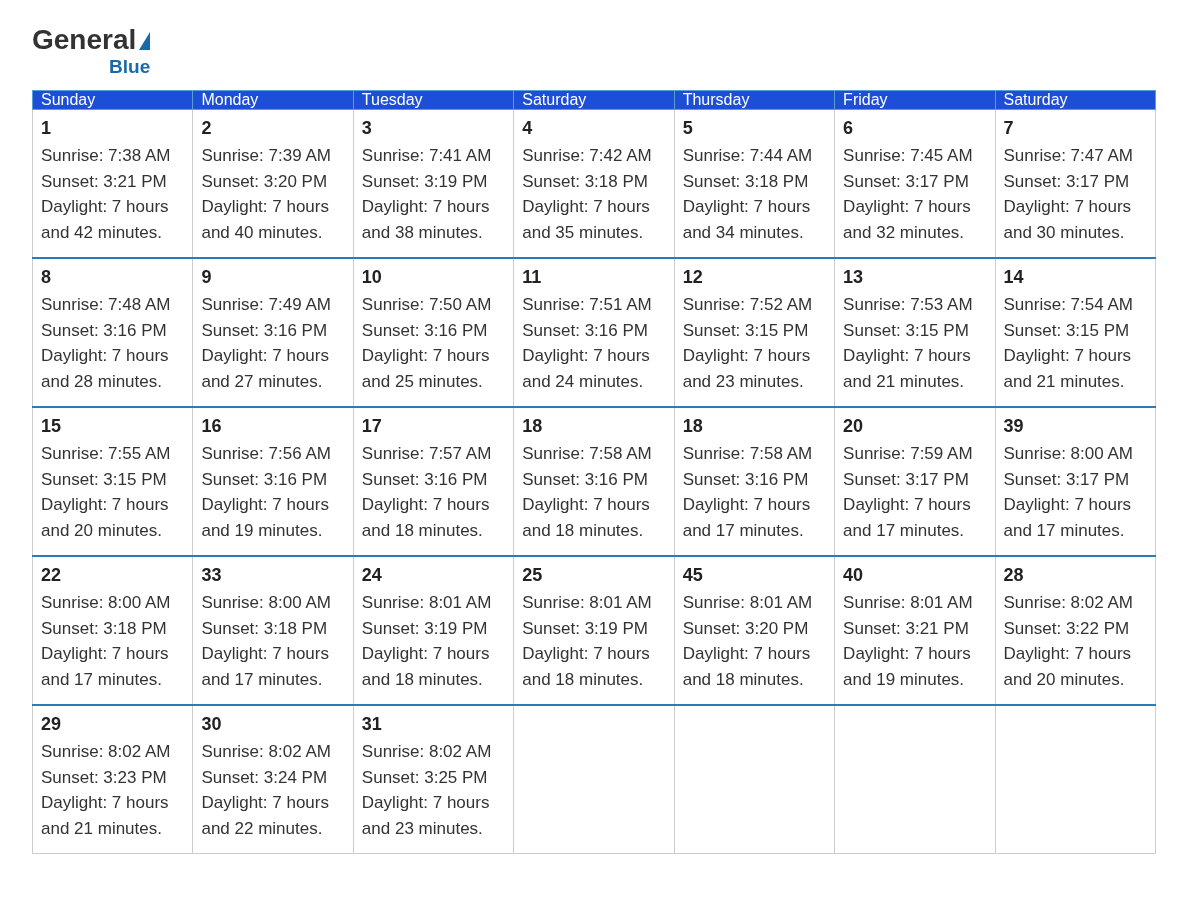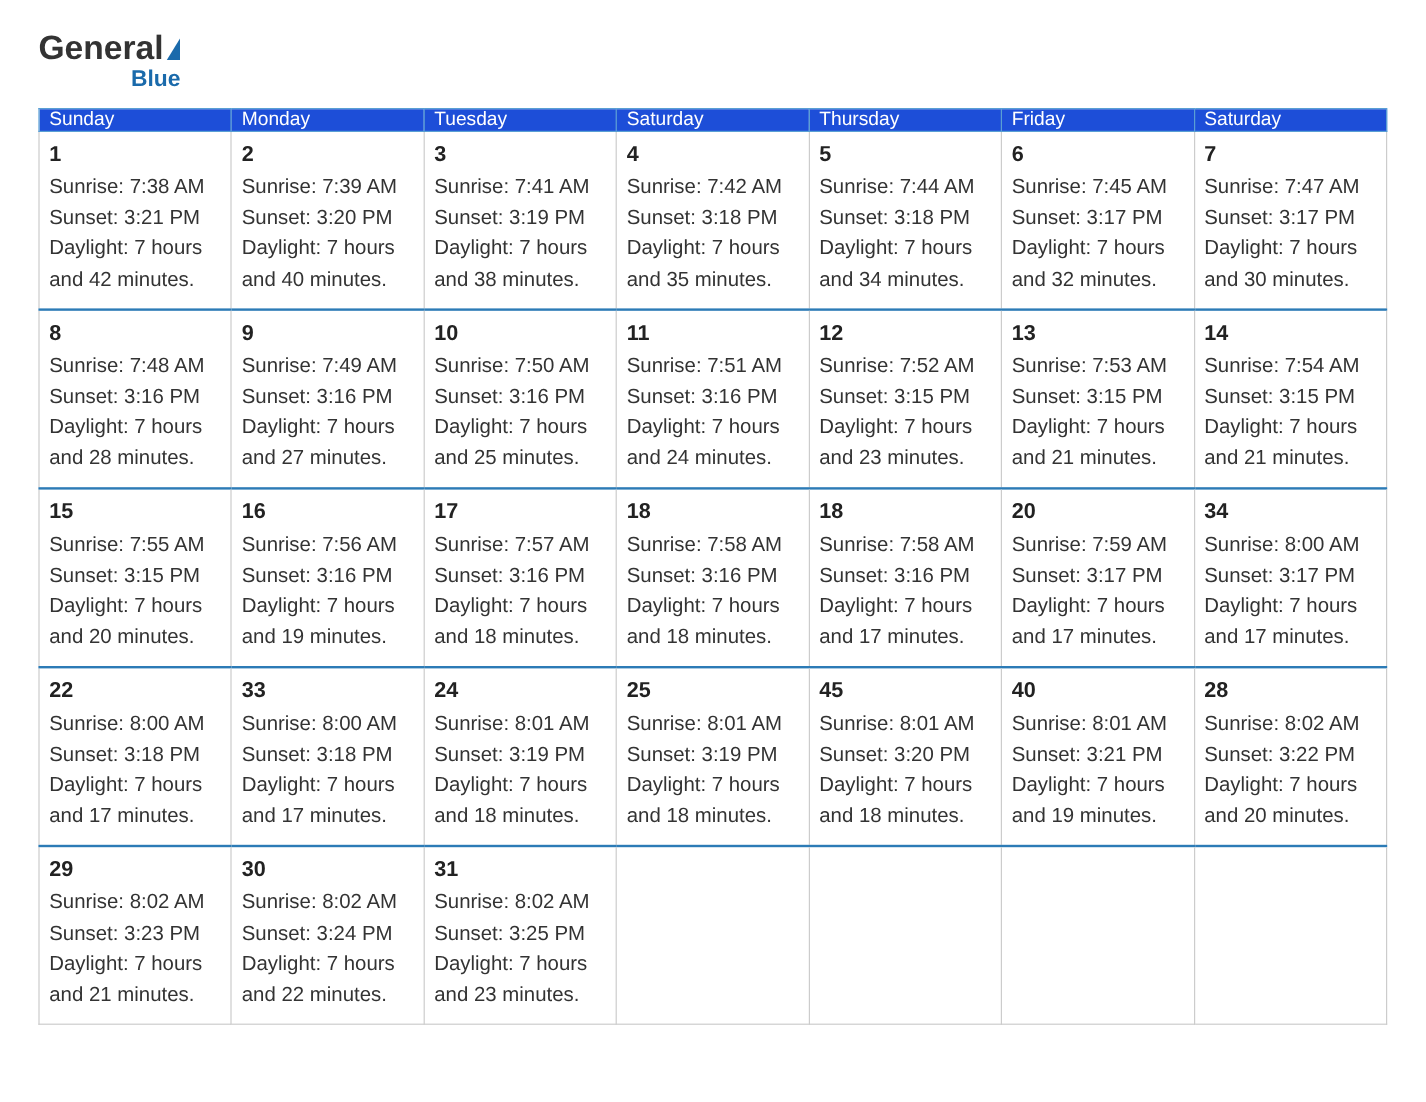--- a/index.html
+++ b/index.html
@@ -298,21 +298,21 @@
         <td>
         <span class="day-number">20</span>
         <div class="day-info">
           Sunrise: 7:59 AM<br>
           Sunset: 3:17 PM<br>
           Daylight: 7 hours<br>
           and 17 minutes.
         </div>
       </td>
         <td>
-        <span class="day-number">34</span>
+        <span class="day-number">39</span>
         <div class="day-info">
           Sunrise: 8:00 AM<br>
           Sunset: 3:17 PM<br>
           Daylight: 7 hours<br>
           and 17 minutes.
         </div>
       </td>
       </tr>
       <tr class="row-divider">
         <td>

